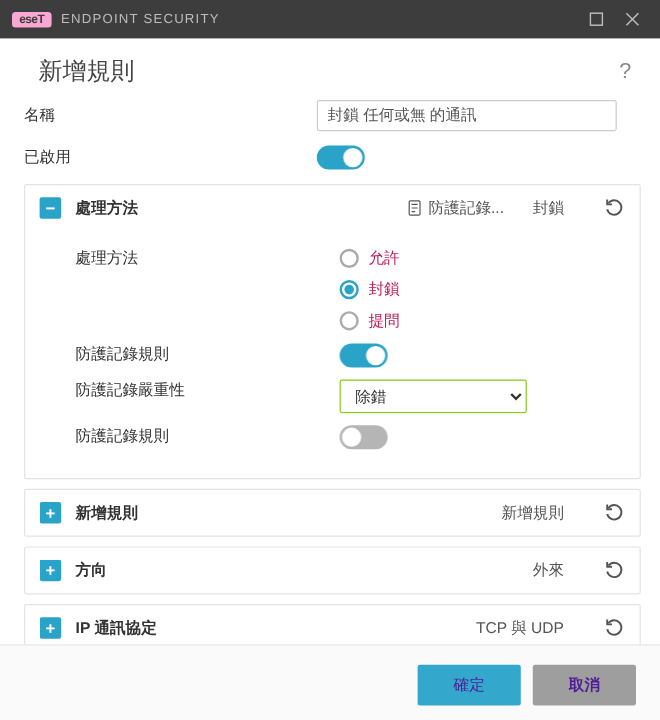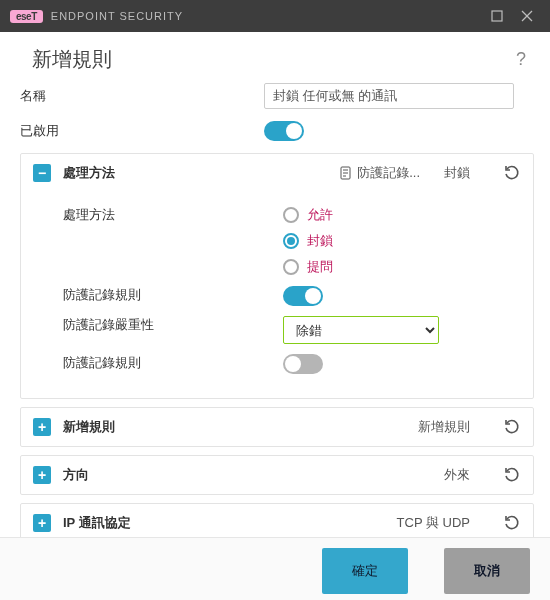--- a/index.html
+++ b/index.html
@@ -34,21 +34,21 @@
   .panel-body { padding: 4px 12px 14px 42px; }
   .prow { display: flex; align-items: flex-start; margin: 10px 0; font-size: 13px; color: #333; }
   .prow-label { width: 220px; }
   .radios { display: flex; flex-direction: column; gap: 8px; }
   .radio { display: flex; align-items: center; gap: 8px; font-size: 13px; color: #be185d; }
   .radio-circle { width: 16px; height: 16px; border: 2px solid #aaa; border-radius: 50%; display: flex; align-items: center; justify-content: center; }
   .radio.selected .radio-circle { border-color: #2aa3c9; }
   .radio.selected .radio-dot { width: 8px; height: 8px; background: #2aa3c9; border-radius: 50%; }
   .select { width: 156px; height: 28px; border: 1px solid #84cc16; border-radius: 2px; padding: 0 8px; font-size: 13px; background: #fff; color: #333; }
   .footer { height: 66px; border-top: 1px solid #e6e6e6; display: flex; align-items: center; justify-content: flex-end; padding: 0 20px; gap: 10px; background: #fafafa; }
-  .btn { min-width: 86px; height: 46px; border: none; border-radius: 2px; font-size: 13px; color: #0f172a; margin-left: 26px; }
+  .btn { min-width: 86px; height: 34px; border: none; border-radius: 2px; font-size: 13px; color: #4c1d95; }
   .btn-primary { background: #34a7cc; }
   .btn-secondary { background: #9e9e9e; font-weight: bold; }
   .note-icon { width:14px; height:14px; }
 </style>
 </head>
 <body>
 
 <div class="titlebar">
   <span class="logo">eseT</span>
   <span class="titlebar-text">ENDPOINT SECURITY</span>

